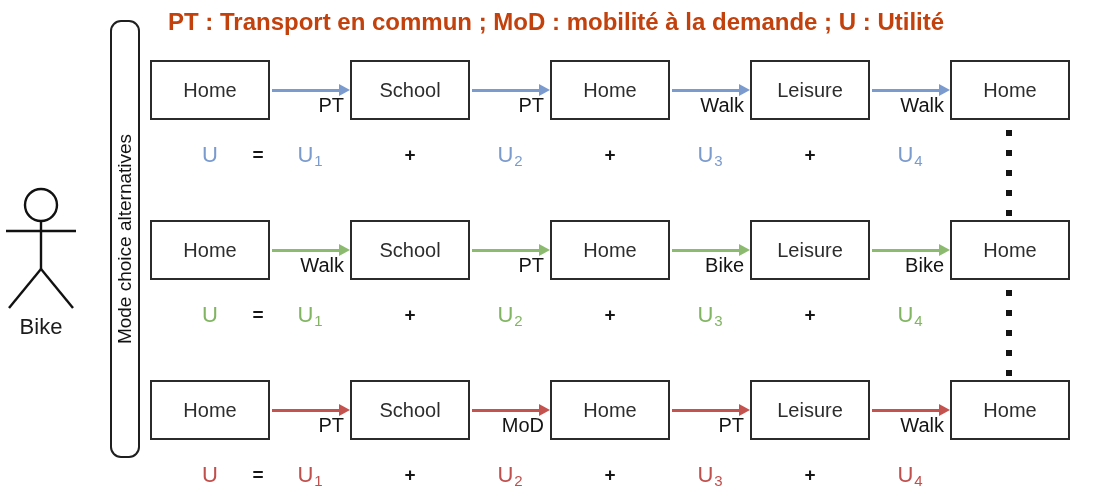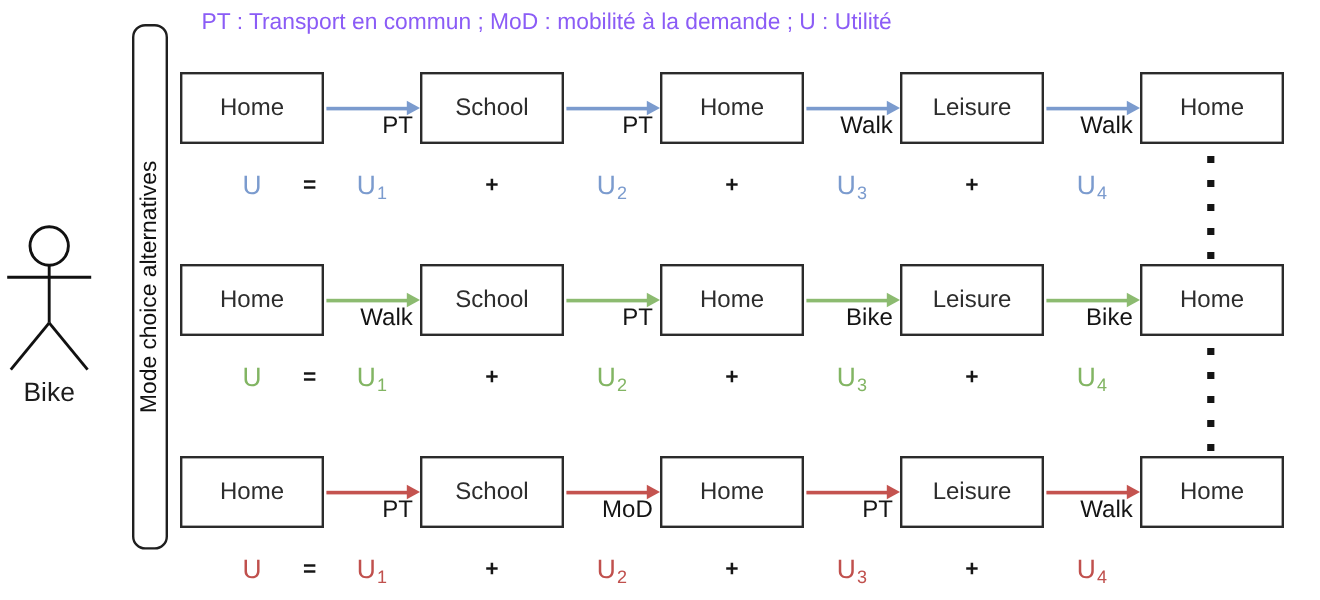--- a/index.html
+++ b/index.html
@@ -2,21 +2,21 @@
 <html><head>
 <meta charset="utf-8">
 <style>
   html,body { margin:0; padding:0; background:#ffffff; }
   #canvas {
     position:relative; width:1100px; height:500px; background:#ffffff;
     font-family:"Liberation Sans", sans-serif; overflow:hidden;
   }
   .title {
     position:absolute; left:168px; top:8px;
-    font-size:19px; font-weight:normal; color:#8b5cf6; white-space:nowrap;
+    font-size:24px; font-weight:bold; color:#c2410c; white-space:nowrap;
   }
   
   .agent-svg { position:absolute; left:0px; top:185px; }
   .agent-label {
     position:absolute; left:0px; top:314px; width:82px; text-align:center;
     font-size:22px; color:#1c1c1c;
   }
   
   .vbar {
     position:absolute; left:110px; top:20px; width:30px; height:438px;

